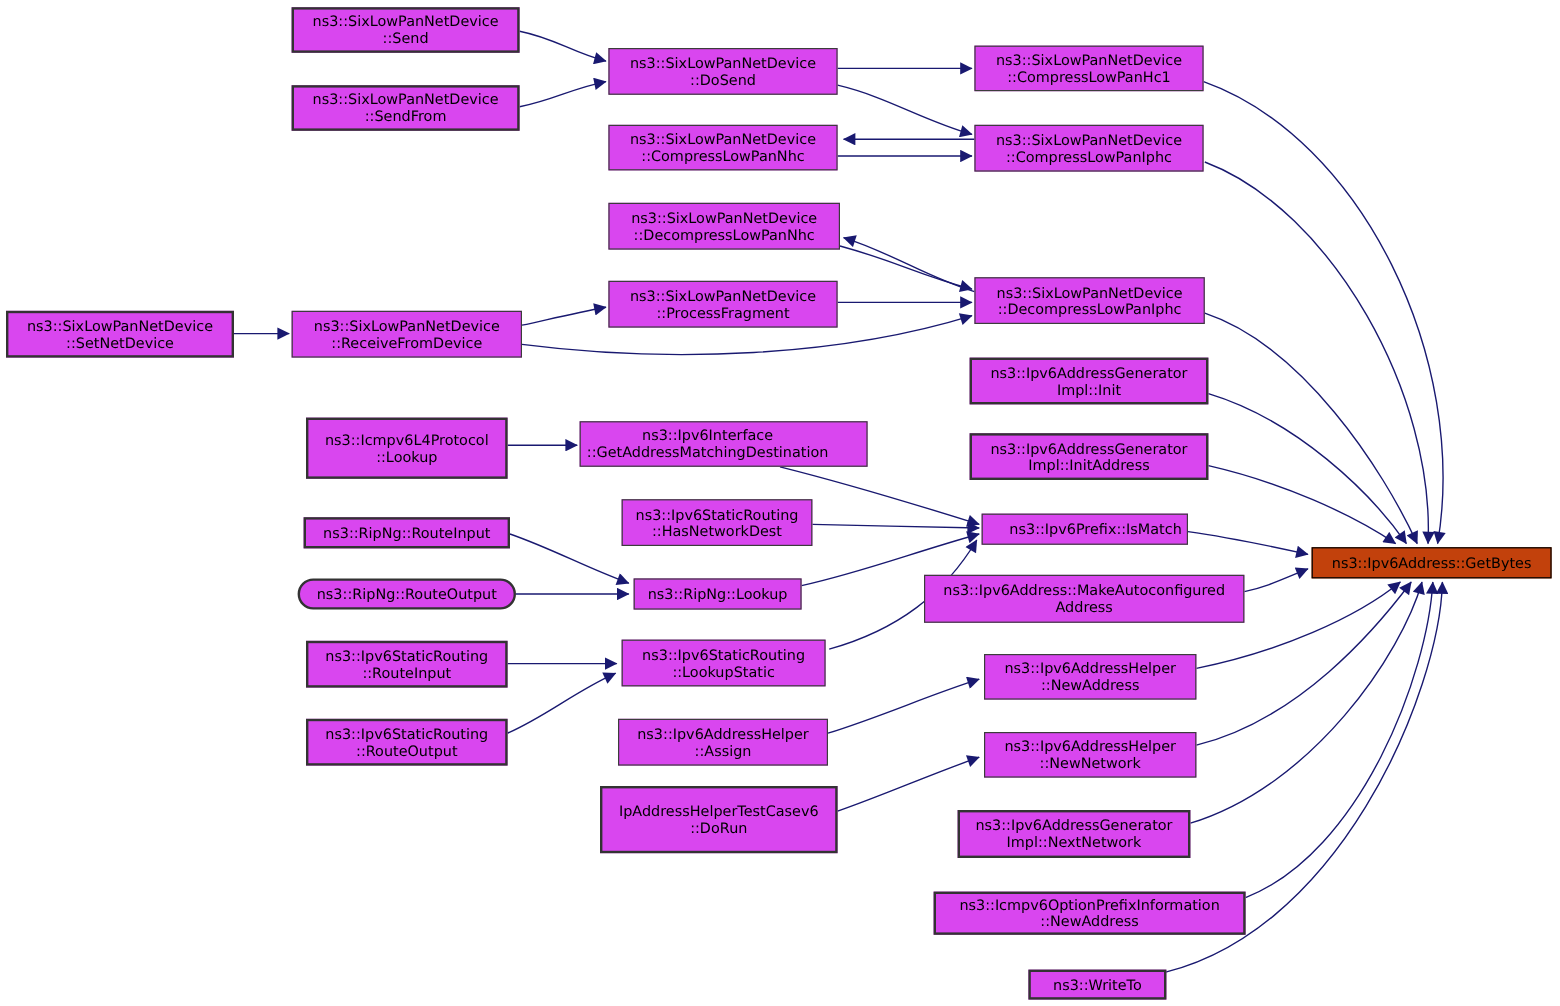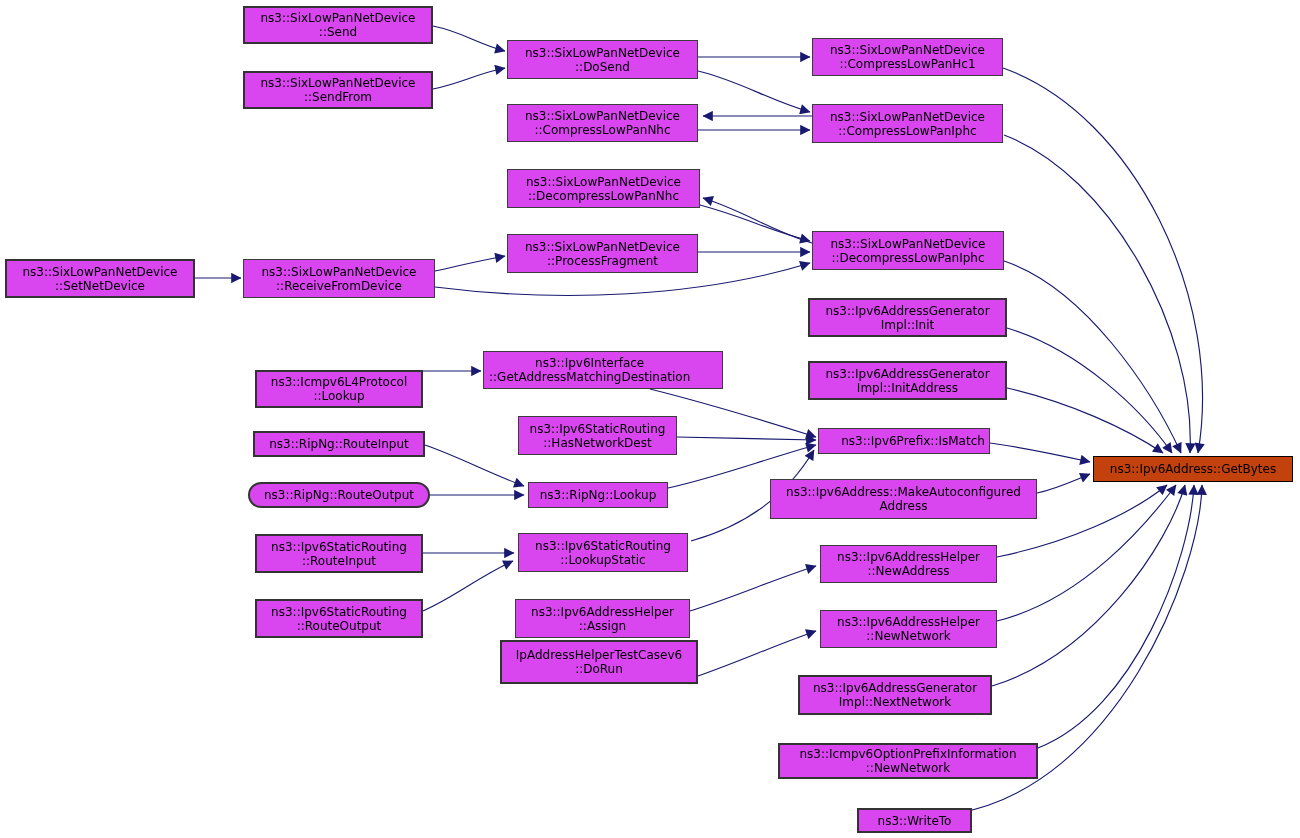--- a/index.html
+++ b/index.html
@@ -90,21 +90,21 @@
       <div class="node" style="left: 812px; top: 231px; width: 192px; height: 39px;">ns3::SixLowPanNetDevice
 ::DecompressLowPanIphc</div>
       <div class="node emph" style="left: 5px; top: 259px; width: 190px; height: 39px;">ns3::SixLowPanNetDevice
 ::SetNetDevice</div>
       <div class="node" style="left: 243px; top: 259px; width: 192px; height: 39px;">ns3::SixLowPanNetDevice
 ::ReceiveFromDevice</div>
       <div class="node emph" style="left: 808px; top: 298px; width: 199px; height: 39px;">ns3::Ipv6AddressGenerator
 Impl::Init</div>
       <div class="node emph" style="left: 808px; top: 361px; width: 199px; height: 39px;">ns3::Ipv6AddressGenerator
 Impl::InitAddress</div>
-      <div class="node emph" style="left: 255px; top: 370px; width: 168px; height: 38px;">ns3::Icmpv6L4Protocol
+      <div class="node emph" style="left: 255px; top: 348px; width: 168px; height: 51px;">ns3::Icmpv6L4Protocol
 ::Lookup</div>
       <div class="node align-left" style="left: 483px; top: 351px; width: 240px; height: 38px;">ns3::Ipv6Interface
 ::GetAddressMatchingDestination</div>
       <div class="node" style="left: 518px; top: 416px; width: 159px; height: 39px;">ns3::Ipv6StaticRouting
 ::HasNetworkDest</div>
       <div class="node emph" style="left: 253px; top: 431px; width: 172px; height: 26px;">ns3::RipNg::RouteInput</div>
       <div class="node" style="left: 818px; top: 428px; width: 172px; height: 26px; padding-left: 20px;">ns3::Ipv6Prefix::IsMatch</div>
       <div class="node emph" style="left: 248px; top: 482px; width: 182px; height: 26px; border-radius: 13px;">ns3::RipNg::RouteOutput</div>
       <div class="node" style="left: 528px; top: 482px; width: 140px; height: 26px;">ns3::RipNg::Lookup</div>
       <div class="node" style="left: 770px; top: 479px; width: 267px; height: 40px;">ns3::Ipv6Address::MakeAutoconfigured
@@ -115,21 +115,21 @@
       <div class="node emph" style="left: 255px; top: 599px; width: 168px; height: 39px;">ns3::Ipv6StaticRouting
 ::RouteOutput</div>
       <div class="node" style="left: 518px; top: 533px; width: 170px; height: 39px;">ns3::Ipv6StaticRouting
 ::LookupStatic</div>
       <div class="node" style="left: 515px; top: 599px; width: 175px; height: 39px;">ns3::Ipv6AddressHelper
 ::Assign</div>
       <div class="node" style="left: 820px; top: 545px; width: 177px; height: 38px;">ns3::Ipv6AddressHelper
 ::NewAddress</div>
       <div class="node" style="left: 820px; top: 610px; width: 177px; height: 38px;">ns3::Ipv6AddressHelper
 ::NewNetwork</div>
-      <div class="node emph" style="left: 500px; top: 640px; width: 198px; height: 44px;">IpAddressHelperTestCasev6
+      <div class="node emph" style="left: 500px; top: 655px; width: 198px; height: 56px;">IpAddressHelperTestCasev6
 ::DoRun</div>
       <div class="node emph" style="left: 798px; top: 675px; width: 194px; height: 40px;">ns3::Ipv6AddressGenerator
 Impl::NextNetwork</div>
       <div class="node emph" style="left: 778px; top: 743px; width: 260px; height: 36px;">ns3::Icmpv6OptionPrefixInformation
-::NewNetwork</div>
+::NewAddress</div>
       <div class="node emph" style="left: 857px; top: 808px; width: 115px; height: 25px;">ns3::WriteTo</div>
     </div>
 </div>
 
 </body></html>

